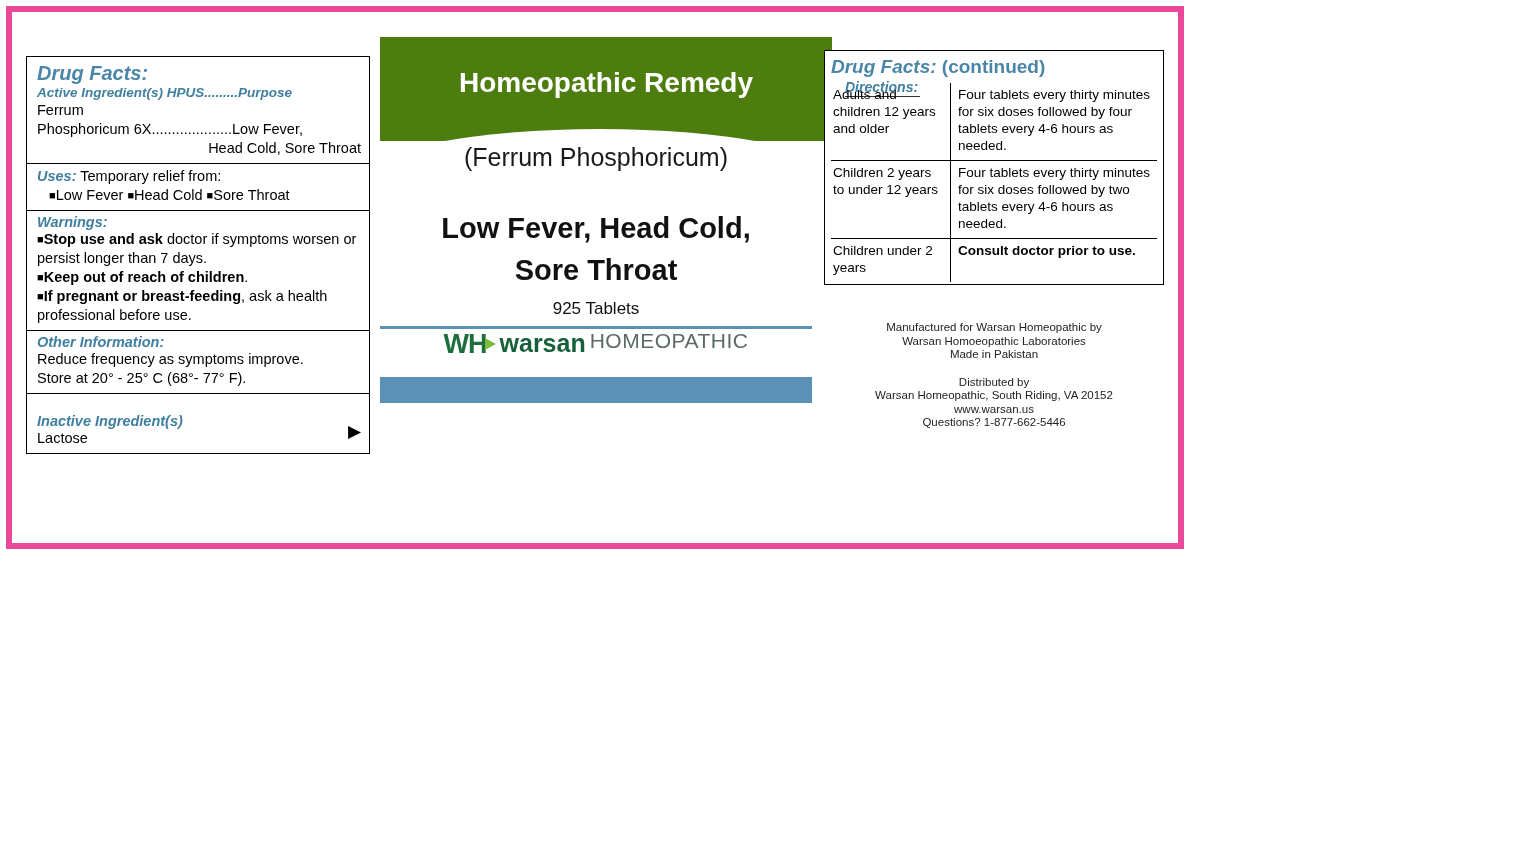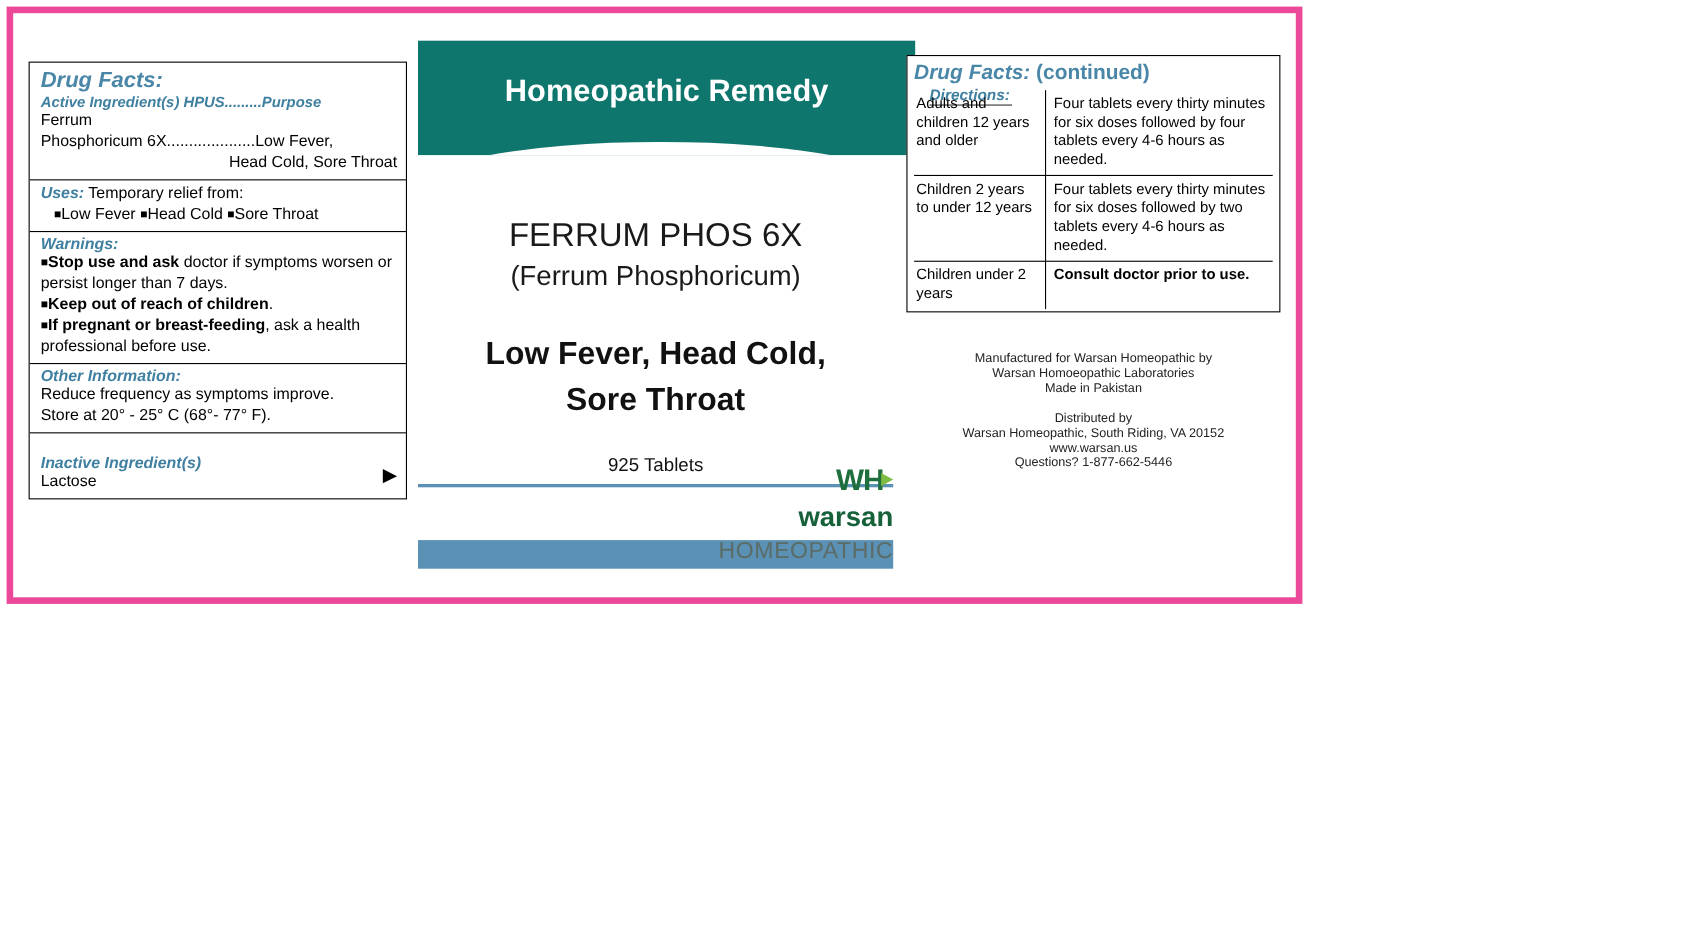--- a/index.html
+++ b/index.html
@@ -83,21 +83,21 @@
     position: absolute;
     left: 368px;
     top: 25px;
     width: 432px;
     height: 505px;
   }
   .blue-banner {
     position: relative;
     width: 452px;
     height: 104px;
-    background: #0f766e;
+    background: #4d7c0f;
     border-radius: 0;
     overflow: hidden;
   }
   .blue-banner .curve {
     position: absolute;
     left: -10px;
     bottom: -34px;
     width: 460px;
     height: 46px;
     background: #ffffff;
@@ -126,38 +126,37 @@
   }
   .indications {
     margin-top: 34px;
     text-align: center;
     font-size: 29px;
     font-weight: bold;
     line-height: 42px;
     color: #111111;
   }
   .count {
-    margin-top: 28px;
+    margin-top: 8px;
     text-align: center;
     font-size: 17px;
     color: #111111;
   }
   .rule-blue {
     margin-top: 7px;
     width: 432px;
     height: 3px;
     background: #5b91b4;
   }
   .logo-row {
     height: 48px;
     display: flex;
-    align-items: flex-end;
+    align-items: flex-start;
     justify-content: center;
     gap: 4px;
-    flex-direction: column;
   }
   .logo-wh {
     font-size: 27px;
     font-weight: bold;
     color: #1f6f3e;
     letter-spacing: -1px;
     position: relative;
   }
   .logo-wh .leaf {
     display: inline-block;
@@ -301,21 +300,20 @@
         <span>Lactose</span>
       </div>
     </div>
   </div>
 
   <div class="center">
     <div class="blue-banner">
       <div class="banner-text">Homeopathic Remedy</div>
       <div class="curve"></div>
     </div>
-    <div class="prod-name">FERRUM PHOS 6X</div>
     <div class="prod-sub">(Ferrum Phosphoricum)</div>
     <div class="indications">
       <div>Low Fever, Head Cold,</div>
       <div>Sore Throat</div>
     </div>
     <div class="count">925 Tablets</div>
     <div class="rule-blue"></div>
     <div class="logo-row">
       <span class="logo-wh"><span>WH</span><span class="leaf"></span></span>
       <span class="logo-warsan">warsan</span>

